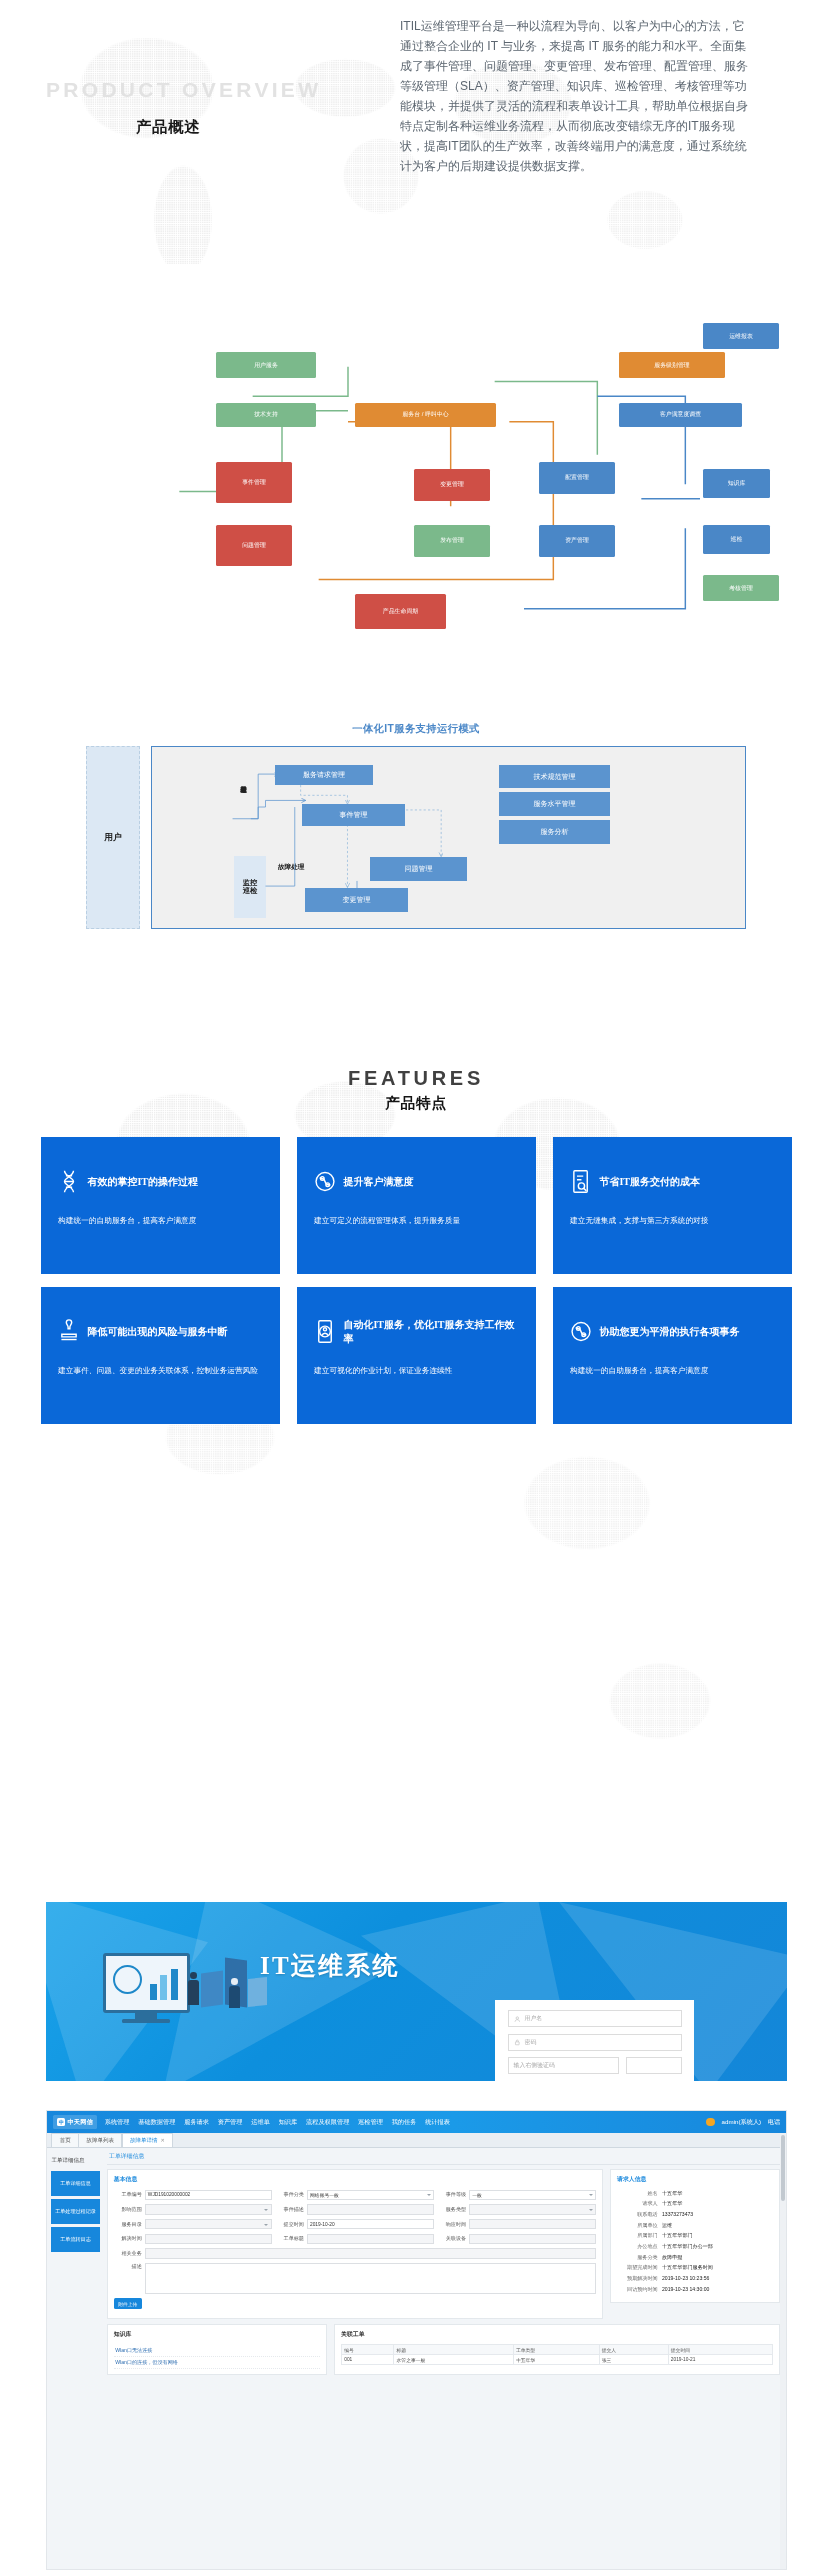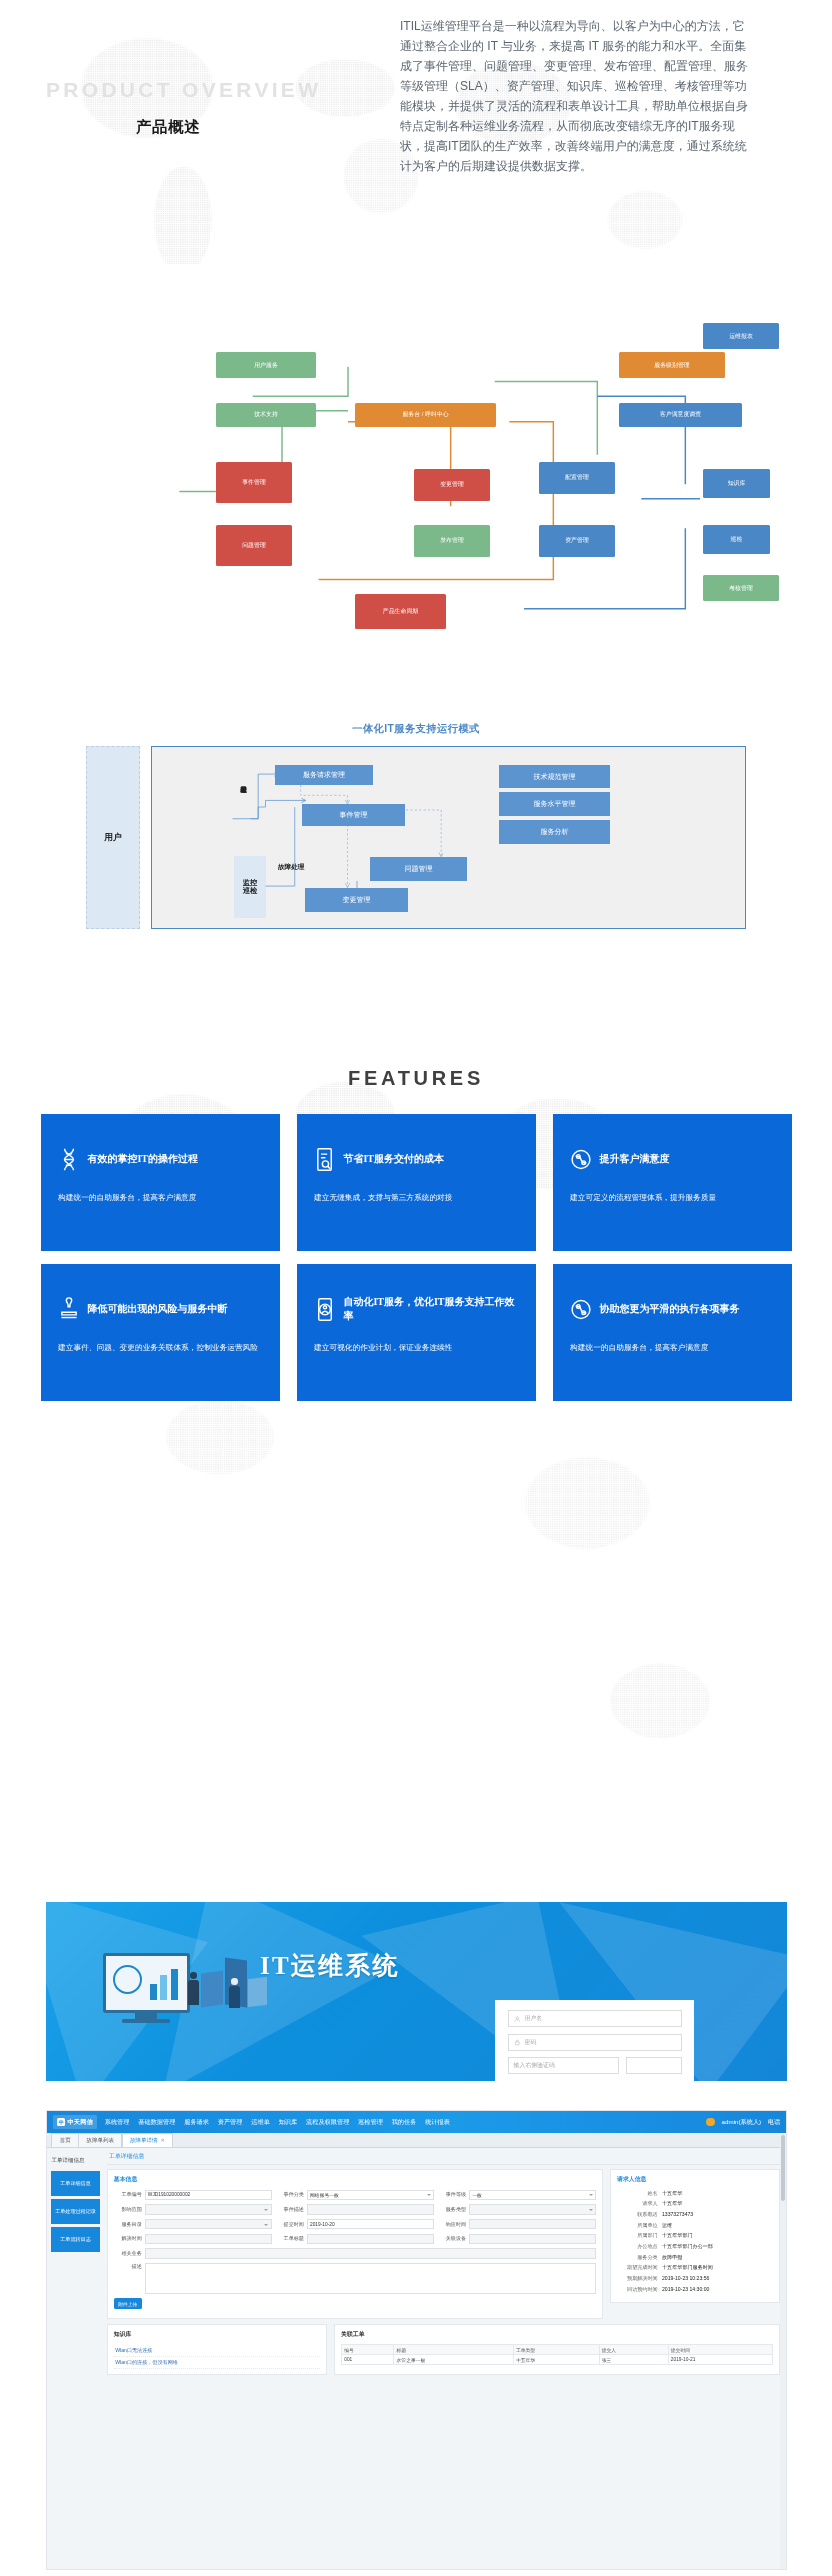--- a/index.html
+++ b/index.html
@@ -419,61 +419,62 @@
 
       <div class="mb" style="left:347px; top:17.6px; width:111px; height:23.5px;">技术规范管理</div>
       <div class="mb" style="left:347px; top:45px; width:111px; height:23.5px;">服务水平管理</div>
       <div class="mb" style="left:347px; top:73px; width:111px; height:23.5px;">服务分析</div>
     </div>
   </div>
 </section>
 
 <section class="sec-feat">
   <div id="ft-big">FEATURES</div>
+  <div id="ft-cn">产品特点</div>
   <div class="cards" id="cards">
       <div class="card">
         <div class="head">
           <span class="ic">
             <svg viewBox="0 0 24 28" fill="none" stroke="#fff" stroke-width="1.6">
               <path d="M7 2c0 6 10 8 10 12S7 20 7 26"></path>
               <path d="M17 2c0 6-10 8-10 12s10 6 10 12"></path>
               <path d="M8.5 7.5h7M8.5 20.5h7M7 14h10"></path>
             </svg>
           </span>
           <span class="t">有效的掌控IT的操作过程</span>
         </div>
         <div class="d">构建统一的自助服务台，提高客户满意度</div>
       </div>
       <div class="card">
         <div class="head">
           <span class="ic">
             <svg viewBox="0 0 24 28" fill="none" stroke="#fff" stroke-width="1.6">
+              <circle cx="12" cy="14" r="10"></circle>
+              <path d="M6 10c5 0 6 4 6 4s1 4 6 4"></path>
+              <circle cx="9" cy="10.5" r="2"></circle>
+              <circle cx="15" cy="17.5" r="2"></circle>
+            </svg>
+          </span>
+          <span class="t">提升客户满意度</span>
+        </div>
+        <div class="d">建立可定义的流程管理体系，提升服务质量</div>
+      </div>
+      <div class="card">
+        <div class="head">
+          <span class="ic">
+            <svg viewBox="0 0 24 28" fill="none" stroke="#fff" stroke-width="1.6">
               <rect x="4" y="2" width="15" height="24" rx="1"></rect>
               <path d="M7.5 8h7M7.5 12h5"></path>
               <circle cx="12.5" cy="19" r="3.5"></circle>
               <path d="M15 21.5 18 24.5"></path>
             </svg>
           </span>
           <span class="t">节省IT服务交付的成本</span>
         </div>
         <div class="d">建立无缝集成，支撑与第三方系统的对接</div>
-      </div>
-      <div class="card">
-        <div class="head">
-          <span class="ic">
-            <svg viewBox="0 0 24 28" fill="none" stroke="#fff" stroke-width="1.6">
-              <circle cx="12" cy="14" r="10"></circle>
-              <path d="M6 10c5 0 6 4 6 4s1 4 6 4"></path>
-              <circle cx="9" cy="10.5" r="2"></circle>
-              <circle cx="15" cy="17.5" r="2"></circle>
-            </svg>
-          </span>
-          <span class="t">提升客户满意度</span>
-        </div>
-        <div class="d">建立可定义的流程管理体系，提升服务质量</div>
       </div>
       <div class="card">
         <div class="head">
           <span class="ic">
             <svg viewBox="0 0 24 28" fill="none" stroke="#fff" stroke-width="1.6">
               <path d="M9 4a3 3 0 0 1 6 0c0 2-2 3-2 5v2h-2v-2c0-2-2-3-2-5z"></path>
               <path d="M4 17h16v3H4z"></path>
               <path d="M3.5 23h17"></path>
             </svg>
           </span>

